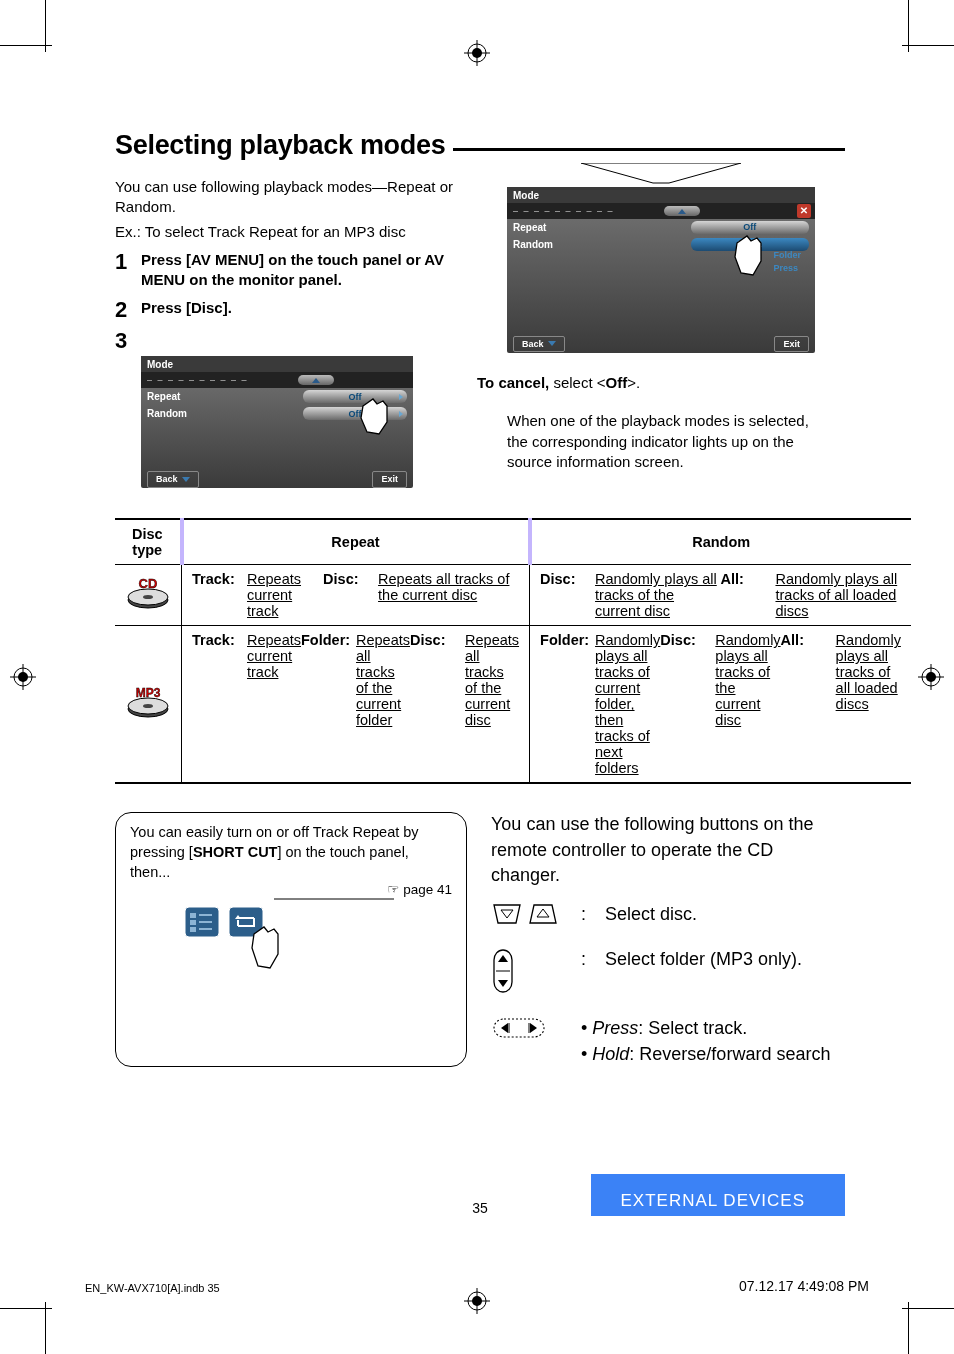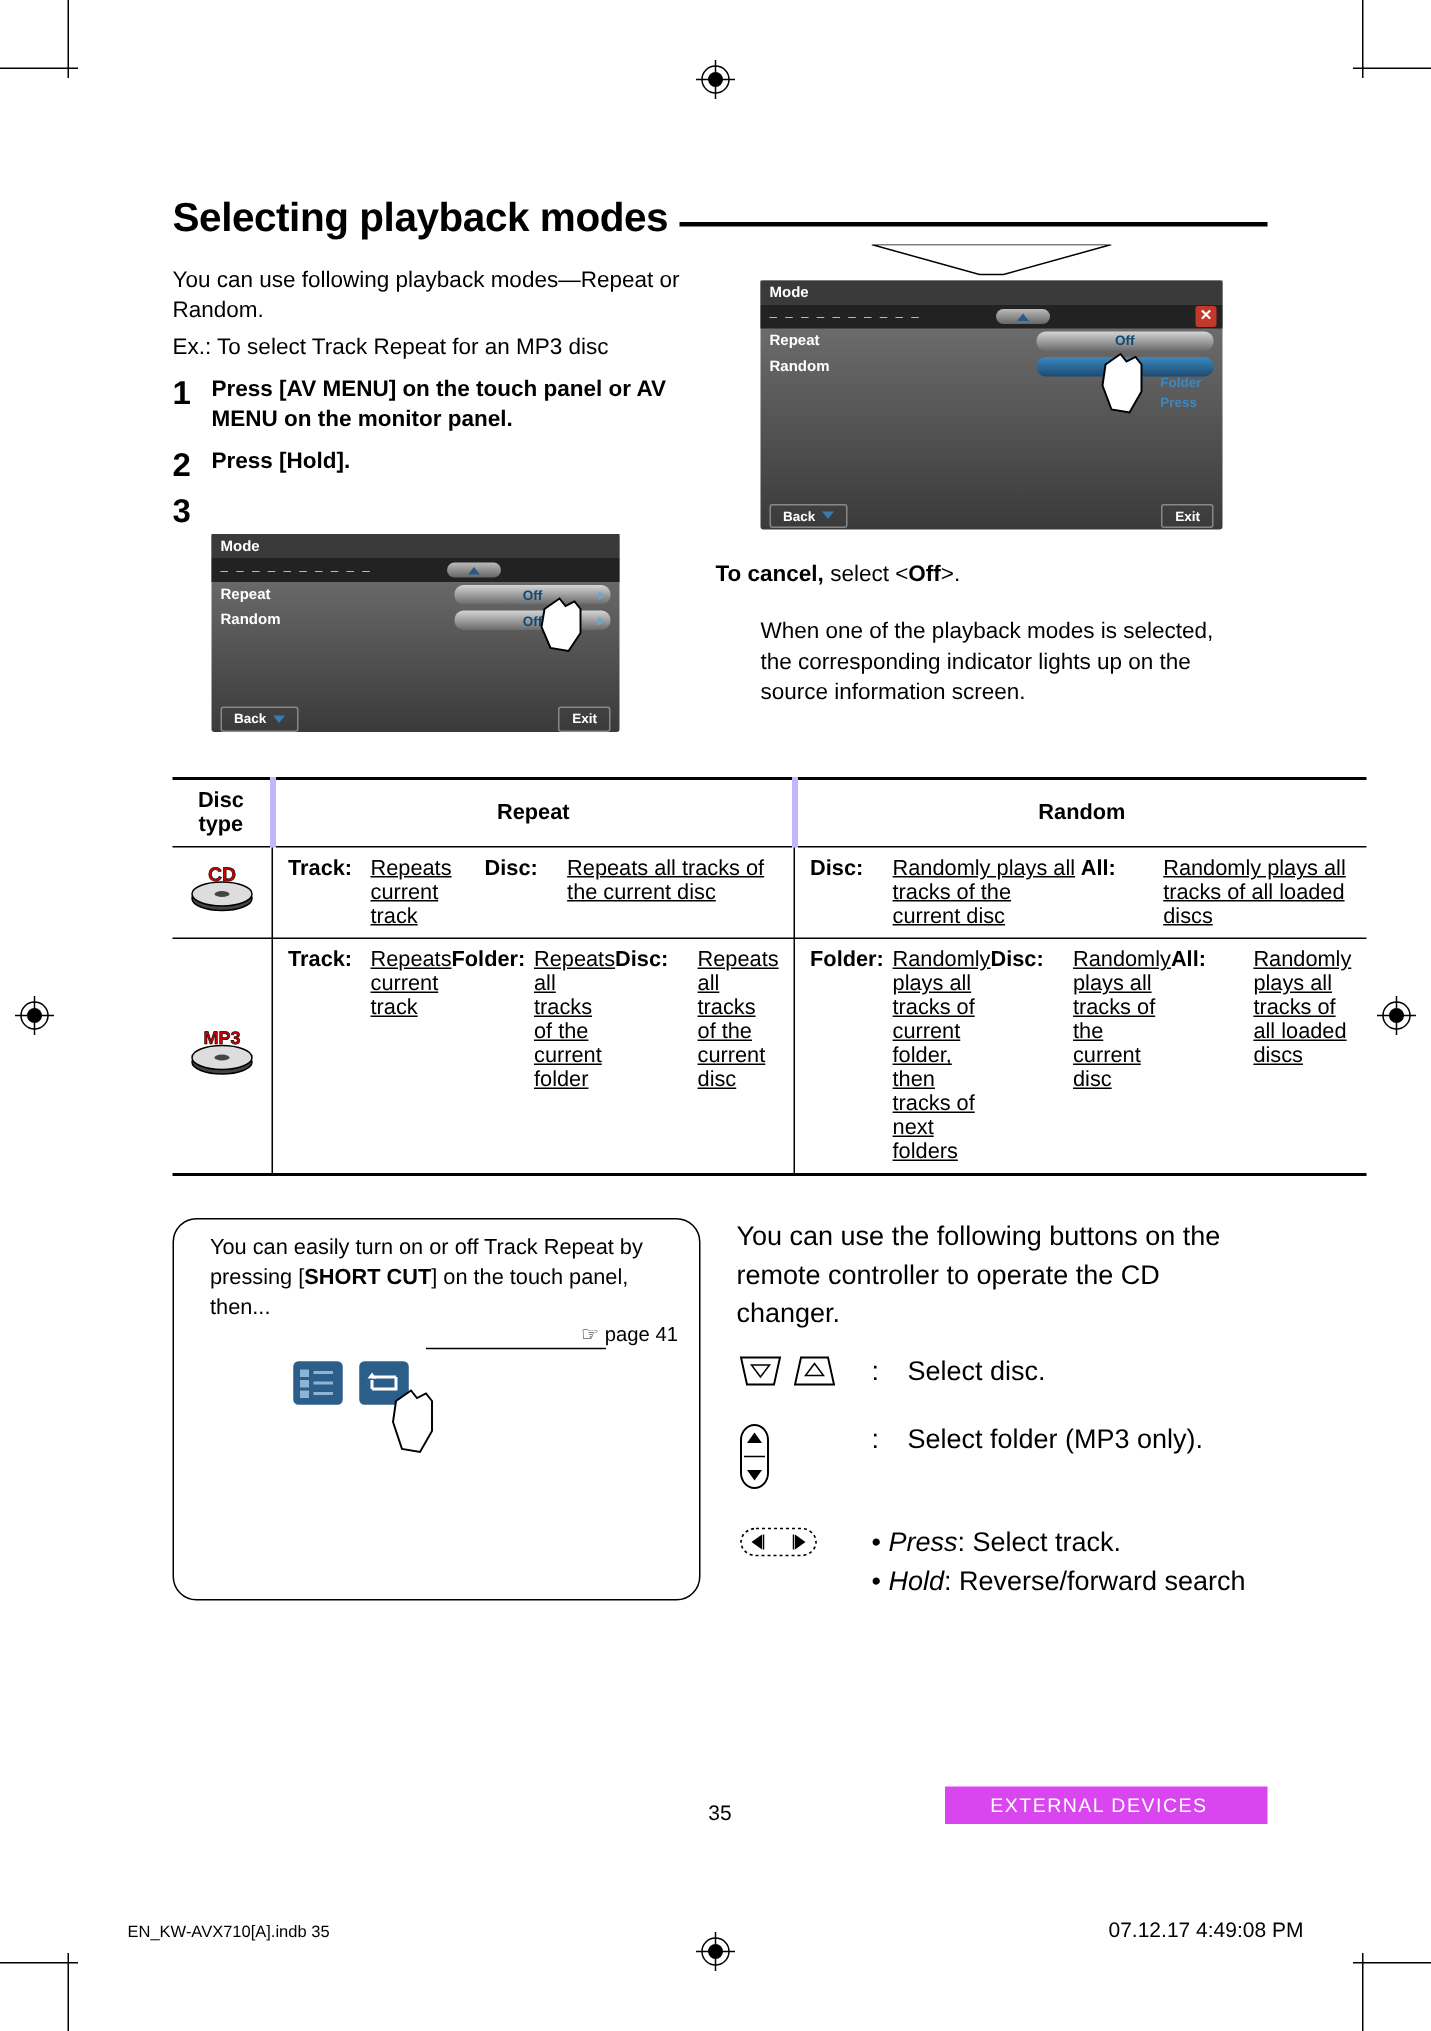--- a/index.html
+++ b/index.html
@@ -126,21 +126,21 @@
   .dt-row { display:flex; }
   .dt-key { font-weight:700; width:55px; flex-shrink:0; }
   .dt-val { flex-grow:1;text-decoration:underline; }
   .disc-icon-cd { display:inline-block; }
 
   .lower { display:flex; gap:24px; margin-top: 28px; }
   .callout {
     width: 352px;
     border: 1px solid #000;
     border-radius: 16px;
-    padding: 10px 14px 14px 24px;
+    padding: 10px 14px 14px 14px;
     font-size: 14.5px;
     line-height: 1.35;
     position:relative;
   }
   .pageref { position:absolute; right:14px; top:68px; font-size:13.5px;}
 
   .right-lower { width: 352px; font-size: 18px; line-height:1.4; }
   .btn-desc { display:flex; align-items:flex-start; gap:12px; margin-top:14px; }
   .btn-icons { width:78px; flex-shrink:0; display:flex; gap:4px; align-items:flex-start; }
   .colon { width:12px; }
@@ -151,24 +151,24 @@
     position:absolute;
     left:50%;
     bottom: 18px;
     transform:translateX(-50%);
     font-size:14px;
   }
   .footer-tag {
     position: absolute;
     bottom: 18px;
     right: 0;
-    background: #d946ef;
+    background: #3b82f6;
     color: #fff;
-    font-size: 13px;
-    padding: 5px 40px 5px 30px;
+    font-size: 17px;
+    padding: 17px 40px 5px 30px;
     letter-spacing: 1px;
   }
 
   .print-footer-left {
     position:absolute; left:85px; bottom:60px; font-size:11px; color:#000;
   }
   .print-footer-right {
     position:absolute; right:85px; bottom:60px; font-size:14px; color:#000;
   }
 
@@ -234,21 +234,21 @@
       <p>You can use following playback modes—Repeat or Random.</p>
       <p>Ex.: To select Track Repeat for an MP3 disc</p>
 
       <ul class="step-list">
         <li>
           <span class="step-num">1</span>
           <span class="step-body">Press [AV MENU] on the touch panel or AV MENU on the monitor panel.</span>
         </li>
         <li>
           <span class="step-num">2</span>
-          <span class="step-body">Press [Hold].</span>
+          <span class="step-body">Press [Disc].</span>
         </li>
         <li>
           <span class="step-num">3</span>
           <span class="step-body"></span>
         </li>
       </ul>
 
       <div class="panel">
         <div class="panel-frame-bg"></div>
         <div class="panel-top">Mode</div>

